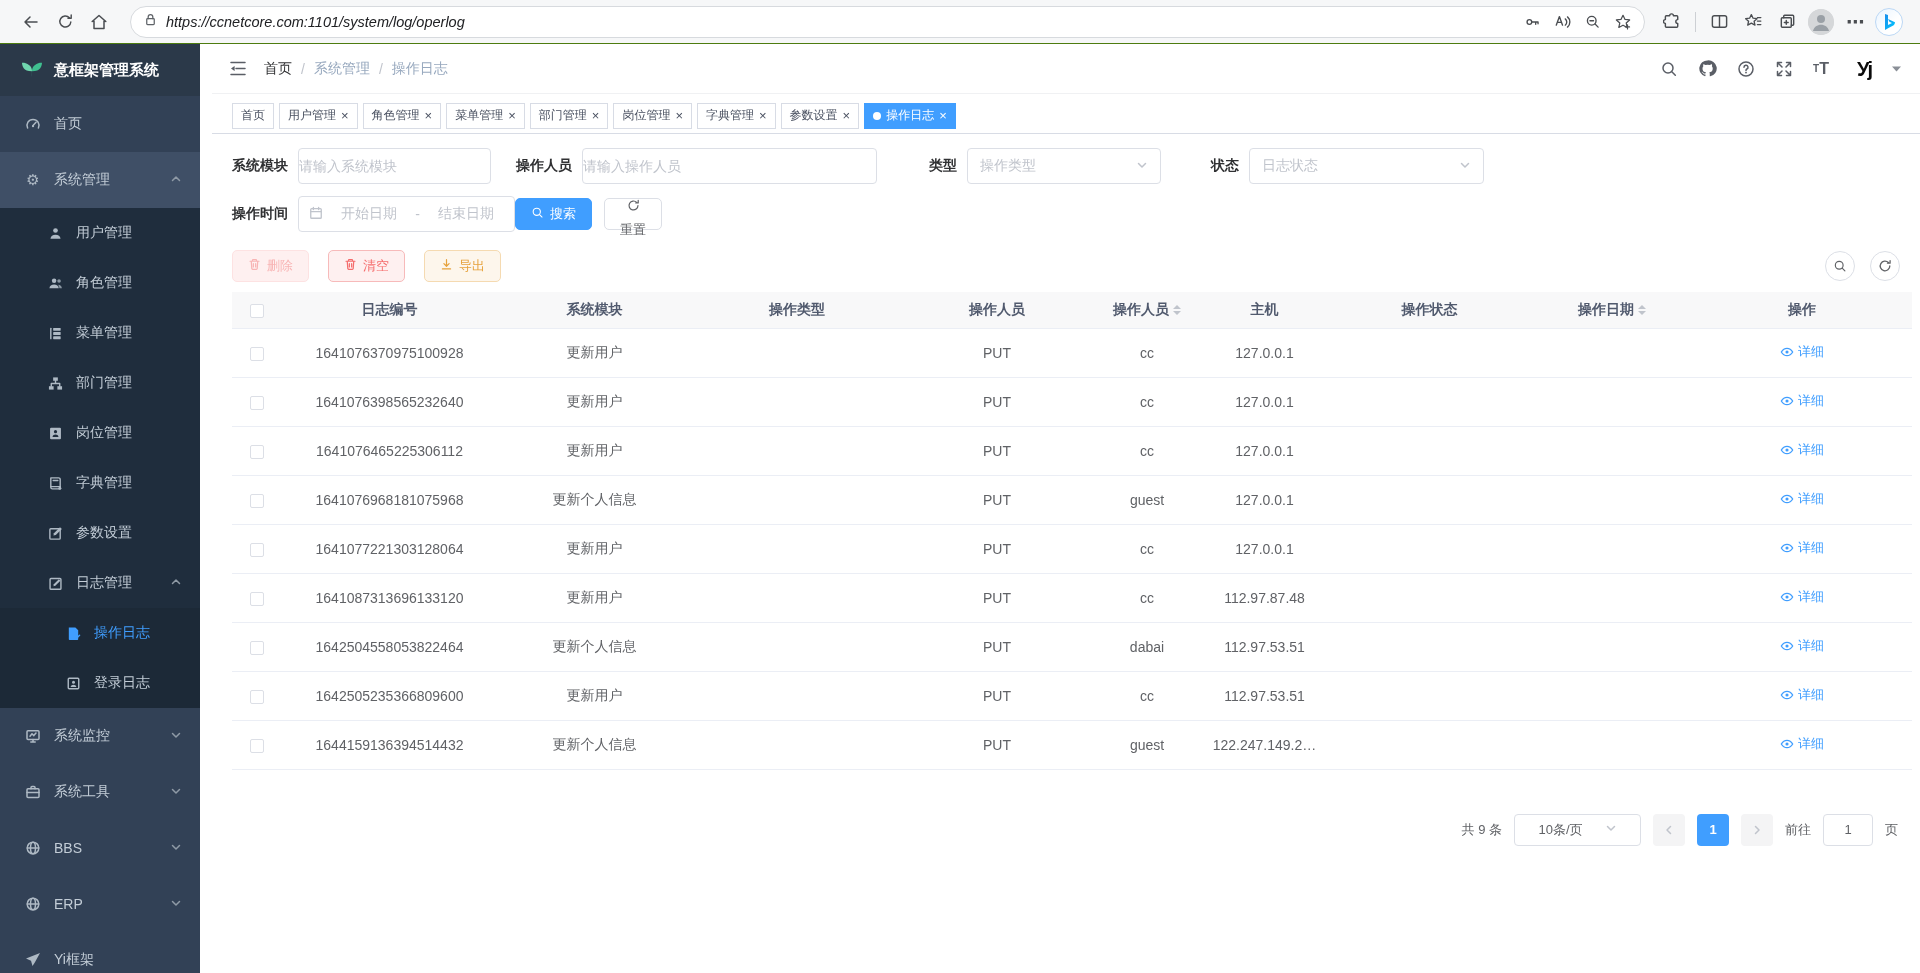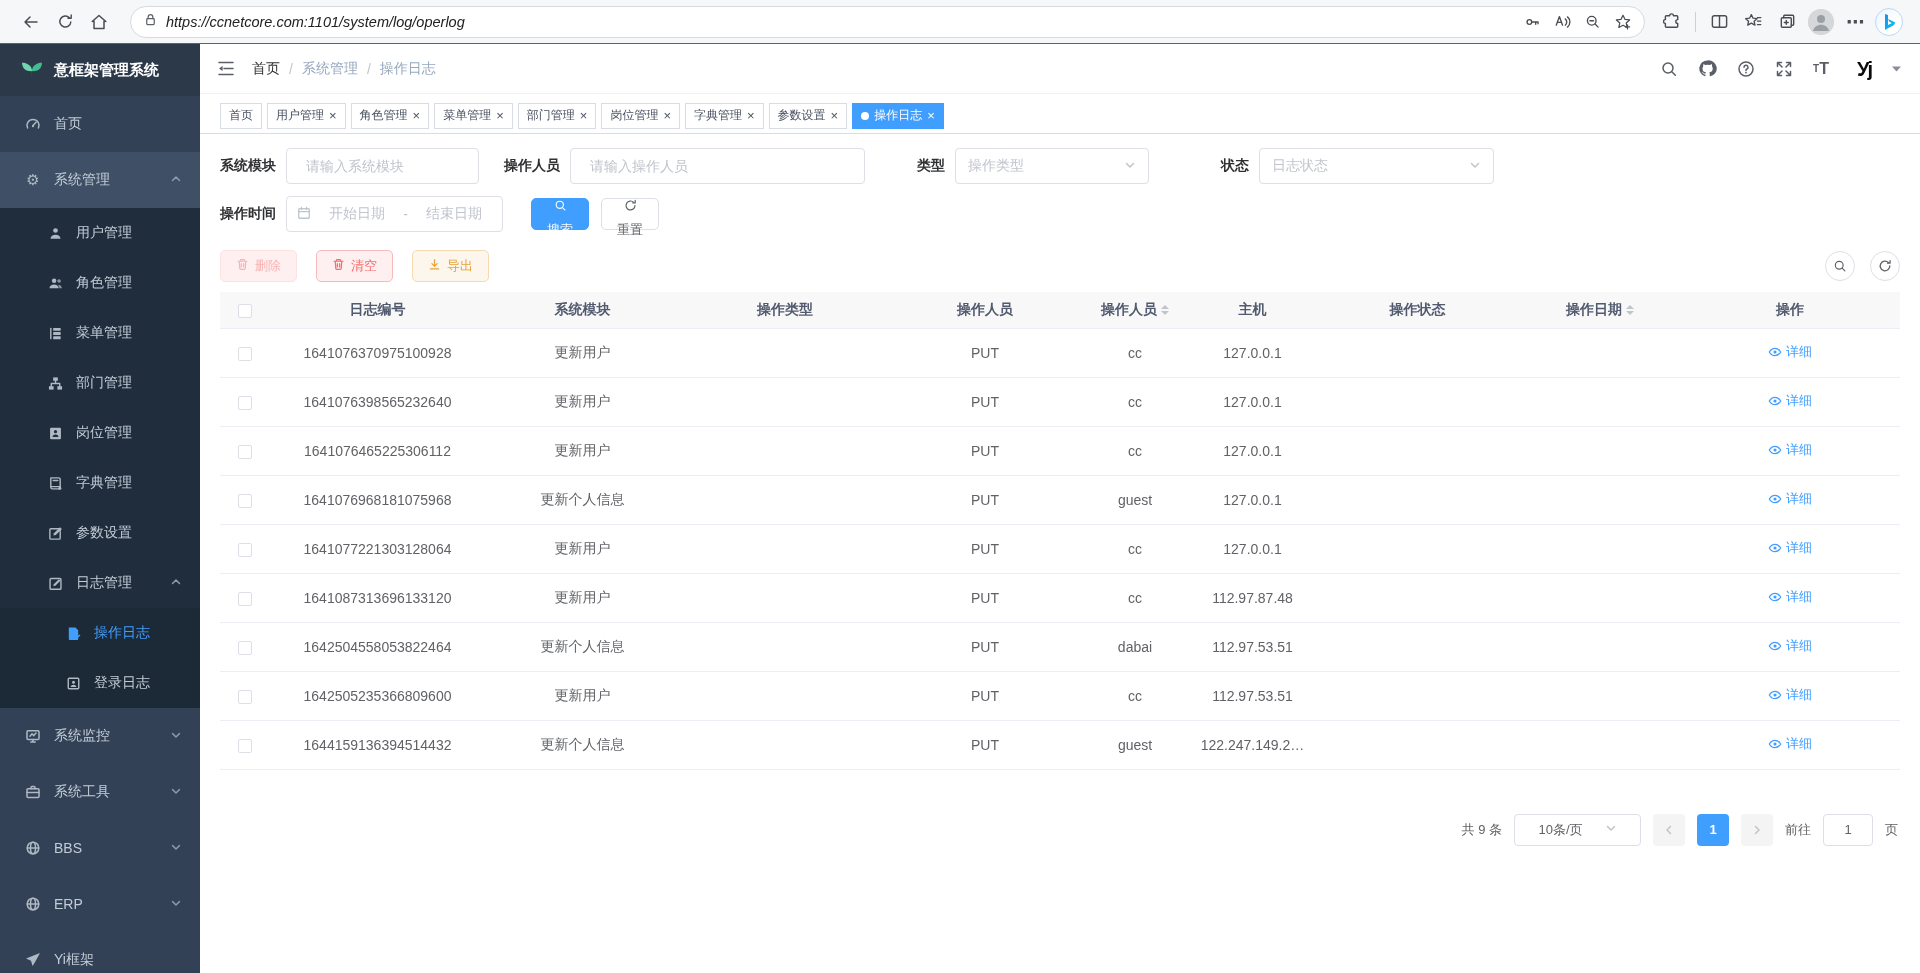--- a/index.html
+++ b/index.html
@@ -18,21 +18,21 @@
   .pill-spacer { flex:1; }
   .pill-ico { width:30px; height:30px; display:flex; align-items:center; justify-content:center; color:#4a4d51; }
   .b-divider { width:1px; height:20px; background:#cdd0d4; margin:0 6px; }
   .b-avatar { width:26px; height:26px; border-radius:50%; background:#d5d7d9; overflow:hidden;
     display:flex; align-items:center; justify-content:center; }
   .bing-badge { width:28px; height:28px; border-radius:50%;
     background:linear-gradient(135deg,#e9f4ff 0%, #ffffff 60%); border:1px solid #bcd8f5;
     display:flex; align-items:center; justify-content:center; }
 
   
-  .app { display:flex; height:929px; }
+  .app { display:flex; height:929px;gap:12px; }
   .sidebar { width:200px; background:#324156; height:100%; flex:0 0 auto; overflow:hidden; color:#c3cdd7; }
   .logo-row { height:52px; display:flex; align-items:center; padding-left:20px; background:#2b3949; }
   .logo-title { color:#fff; font-weight:700; font-size:15px; margin-left:10px; }
   .s-item { position:relative; display:flex; align-items:center; font-size:14px; cursor:pointer; }
   .lvl1 { height:56px; padding-left:24px; }
   .lvl1.hl { background:#3f4f66; }
   .lvl2 { height:50px; padding-left:46px; background:#1f2d3d; }
   .lvl3 { height:50px; padding-left:64px; background:#1c2937; }
   .s-ico { width:18px; display:flex; justify-content:center; color:#aeb9c4; font-size:15px; }
   .s-label { margin-left:12px; }
@@ -64,21 +64,21 @@
   .tag .x { font-size:13px; line-height:1; }
   .tag.active { background:#409EFF; border-color:#409EFF; color:#fff; }
   .tag .dot { width:8px; height:8px; border-radius:50%; background:#fff; display:inline-block; }
 
   
   .content { padding:14px 20px 0; flex:1; position:relative; }
   .frow { display:flex; align-items:center; }
   .f-label { font-weight:700; color:#303133; font-size:14px; white-space:nowrap; }
   .f-box { height:36px; border:1px solid #dcdfe6; border-radius:4px; background:#fff;
     display:flex; align-items:center; font-size:14px; }
-  input.f-box { padding:0 19px; color:#606266; outline:none; }
+  input.f-box { padding:0 0; color:#606266; outline:none; }
   input::placeholder { color:#c0c4cc; }
   .f-select { justify-content:space-between; padding:0 12px; color:#c0c4cc; cursor:pointer; }
   .f-select .chev { color:#c0c4cc; }
   .daterange { width:217px; padding:0 10px; color:#c0c4cc; gap:8px; }
   .daterange .dseg { flex:1; text-align:center; }
   .btn { height:32px; border-radius:5px; font-size:13px; display:inline-flex; align-items:center;
     gap:6px; padding:0 15px; border:1px solid transparent; cursor:pointer; background:#fff; }
   .btn-primary { background:#409EFF; border-color:#409EFF; color:#fff; }
   .btn-plain { border-color:#dcdfe6; color:#606266; }
   .btn-del { background:#fef0f0; border-color:#fde2e2; color:#f8b4b4; cursor:not-allowed; }
@@ -511,41 +511,41 @@
         <input class="f-box" style="width: 193px; margin-left: 10px;" placeholder="请输入系统模块">
         <span class="f-label" style="margin-left:25px;">操作人员</span>
         <input class="f-box" style="width: 295px; margin-left: 10px;" placeholder="请输入操作人员">
         <span class="f-label" style="margin-left:52px;">类型</span>
         <div class="f-box f-select" style="width:194px; margin-left:10px;">
           <span>操作类型</span>
           <span class="chev"><svg width="12" height="12" viewBox="0 0 12 12">
                 <path class="si" d="M2.5 4.5L6 8l3.5-3.5"></path>
               </svg></span>
         </div>
-        <span class="f-label" style="margin-left:72px;">状态</span>
+        <span class="f-label" style="margin-left:50px;">状态</span>
         <div class="f-box f-select" style="width:235px; margin-left:10px;">
           <span>日志状态</span>
           <span class="chev"><svg width="12" height="12" viewBox="0 0 12 12">
                 <path class="si" d="M2.5 4.5L6 8l3.5-3.5"></path>
               </svg></span>
         </div>
       </div>
 
       <div class="frow" style="margin-top:12px;">
         <span class="f-label">操作时间</span>
         <div class="f-box daterange" style="margin-left:10px;">
           <span style="color:#c0c4cc;"><svg width="14" height="14" viewBox="0 0 16 16">
                 <rect class="si" x="2" y="3" width="12" height="11" rx="1"></rect>
                 <path class="si" d="M5 1.5V4M11 1.5V4M2 6.5h12"></path>
               </svg></span>
           <span class="dseg">开始日期</span>
           <span>-</span>
           <span class="dseg">结束日期</span>
         </div>
-        <button class="btn btn-primary" style="margin-left:28px;flex-direction:column;">
+        <button class="btn btn-primary" style="">
           <span><svg width="13" height="13" viewBox="0 0 18 18">
                 <circle class="si" cx="8" cy="8" r="5"></circle>
                 <path class="si" d="M11.8 11.8l3.5 3.5"></path>
               </svg></span>
           <span>搜索</span>
         </button>
         <button class="btn btn-plain" style="margin-left:12px;flex-direction:column;">
           <span><svg width="13" height="13" viewBox="0 0 16 16">
                 <path class="si" d="M13.5 8a5.5 5.5 0 1 1-1.6-3.9"></path>
                 <path class="si" d="M13.8 1.8v3h-3"></path>

